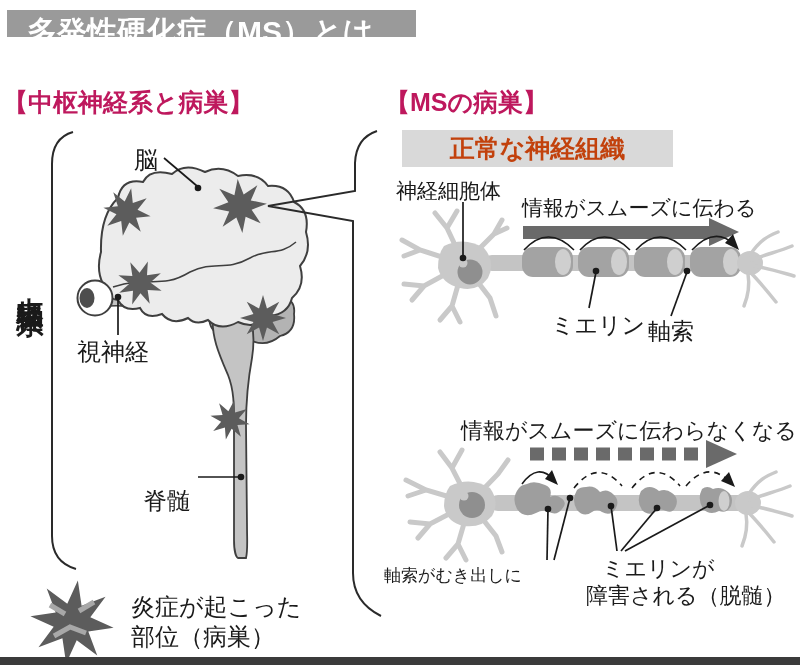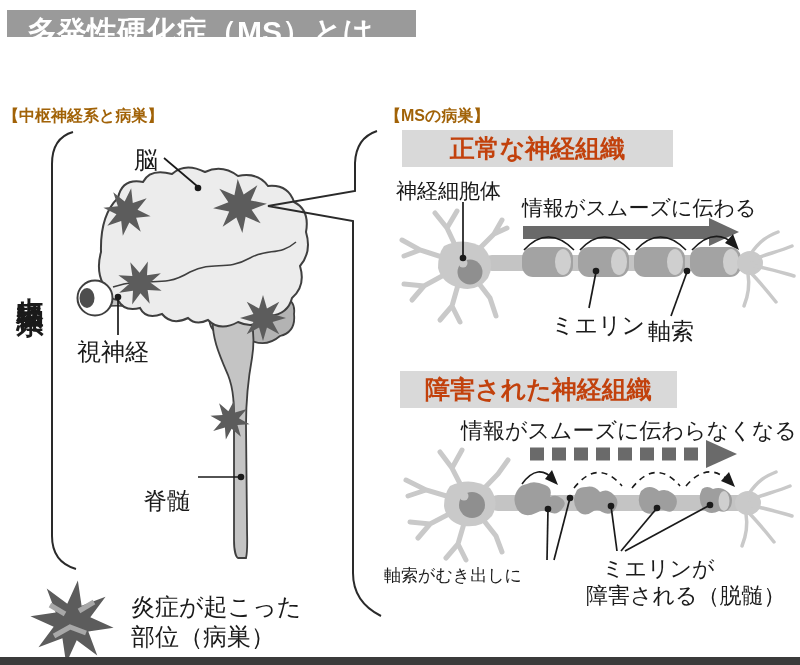--- a/index.html
+++ b/index.html
@@ -1,21 +1,21 @@
 <!DOCTYPE html>
 <html><head>
 <meta charset="utf-8">
 <style>
   html,body{margin:0;padding:0;background:#ffffff;}
   #stage{position:relative;width:800px;height:665px;background:#ffffff;overflow:hidden;
          font-family:"Liberation Sans","DejaVu Sans",sans-serif;color:#1a1a1a;}
   .abs{position:absolute;white-space:nowrap;}
   #title-banner{left:7px;top:10px;width:389px;height:27px;background:#9a9a9a;color:#ffffff;
                 font-size:30px;font-weight:600;line-height:43px;padding-left:20px;}
-  .panel-header{font-size:16px;font-weight:700;color:#a16207;margin-top:20px;}
+  .panel-header{font-size:25px;font-weight:700;color:#be185d;}
   #left-header{left:3px;top:86px;}
   #right-header{left:385px;top:86px;}
   .section-banner{background:#d9d9d9;color:#c2410c;font-size:25px;font-weight:700;
                   text-align:center;}
   #banner-normal{left:402px;top:130px;width:271px;height:37px;line-height:37px;}
   #banner-damaged{left:400px;top:371px;width:277px;height:37px;line-height:37px;}
   .lbl{color:#1a1a1a;}
   #cellbody-label{left:396px;top:177px;font-size:21px;}
   #smooth-caption{left:522px;top:194px;font-size:21px;}
   #myelin-label{left:551px;top:310px;font-size:23px;}
@@ -214,20 +214,19 @@
   <div id="spinal-label" class="abs lbl">脊髄</div>
   <div id="legend-line1" class="abs lbl">炎症が起こった</div>
   <div id="legend-line2" class="abs lbl">部位（病巣）</div>
 
   <div id="banner-normal" class="abs section-banner">正常な神経組織</div>
   <div id="cellbody-label" class="abs lbl">神経細胞体</div>
   <div id="smooth-caption" class="abs lbl">情報がスムーズに伝わる</div>
   <div id="myelin-label" class="abs lbl">ミエリン</div>
   <div id="axon-label" class="abs lbl">軸索</div>
 
-  <div id="banner-damaged" class="abs section-banner">障害された神経組織</div>
   <div id="notsmooth-caption" class="abs lbl">情報がスムーズに伝わらなくなる</div>
   <div id="exposed-label" class="abs lbl">軸索がむき出しに</div>
   <div id="dmg-label-1" class="abs lbl">ミエリンが</div>
   <div id="dmg-label-2" class="abs lbl">障害される（脱髄）</div>
 
   <div id="footer-bar" class="abs"></div>
 </div>
 
 </body></html>

